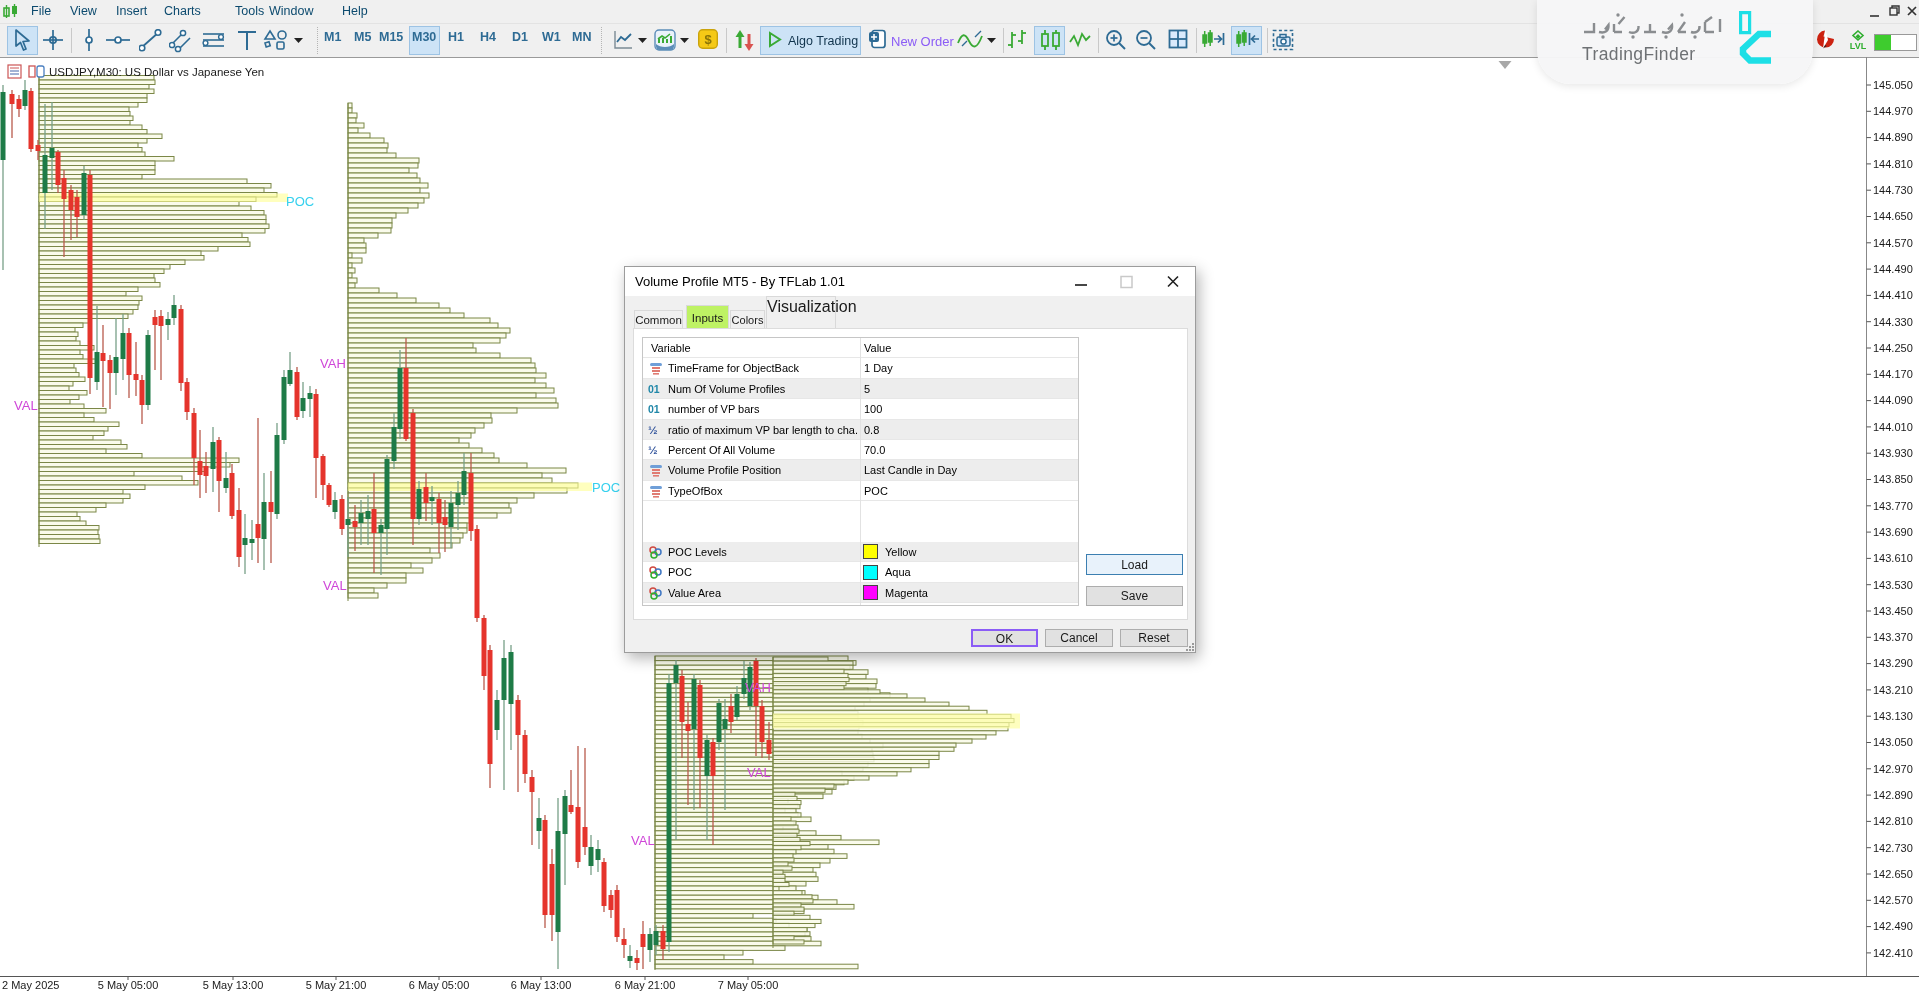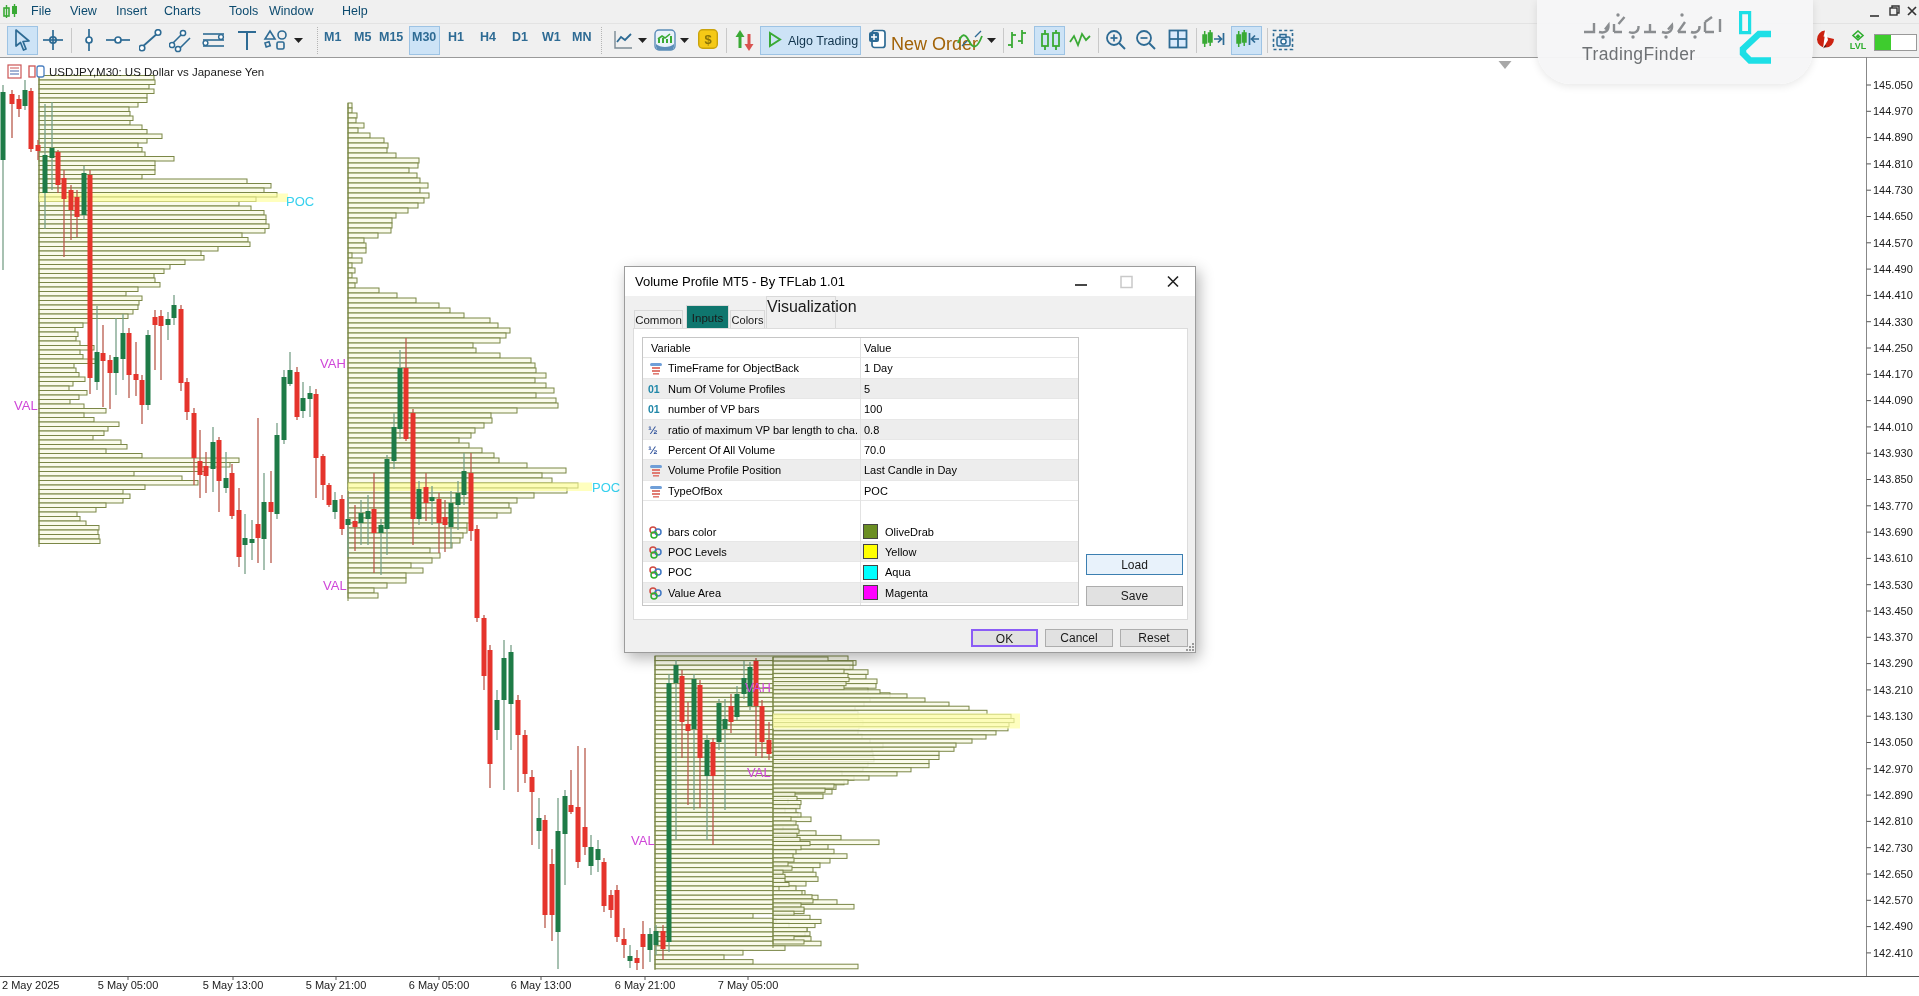--- a/index.html
+++ b/index.html
@@ -729,21 +729,21 @@
     <svg class="abs" style="left:3px;top:4px" width="16" height="15">
       <rect x="1" y="4" width="5" height="8" fill="none" stroke="#3aaa35" stroke-width="1.6"></rect>
       <line x1="3.5" y1="1" x2="3.5" y2="14" stroke="#3aaa35" stroke-width="1.4"></line>
       <rect x="9" y="2" width="5" height="8" fill="#3aaa35"></rect>
       <line x1="11.5" y1="0" x2="11.5" y2="13" stroke="#3aaa35" stroke-width="1.4"></line>
     </svg>
     <span style="left:31px">File</span>
     <span style="left:70px">View</span>
     <span style="left:116px">Insert</span>
     <span style="left:164px">Charts</span>
-    <span style="left:229px">Tools</span>
+    <span style="left:235px">Tools</span>
     <span style="left:269px">Window</span>
     <span style="left:342px">Help</span>
     <svg class="abs" style="left:1868px;top:3px" width="50" height="16">
       <line x1="2" y1="13" x2="11" y2="13" stroke="#333" stroke-width="1.6"></line>
       <rect x="22" y="5" width="7" height="7" fill="none" stroke="#333" stroke-width="1.4"></rect>
       <path d="M24,5 v-2 h7 v7 h-2" fill="none" stroke="#333" stroke-width="1.4"></path>
       <path d="M40,4 l8,8 M48,4 l-8,8" stroke="#333" stroke-width="1.7"></path>
     </svg>
   </div>
 <div class="toolbar">
@@ -843,21 +843,21 @@
     <div class="abs" style="left:760px;top:2px;width:101px;height:29px;background:#cde3f6;border:1px solid #9dc3e4"></div>
     <svg class="abs" style="left:768px;top:7px" width="15" height="20">
       <path d="M2,2 l10,6.5 -10,6.5 z" fill="none" stroke="#3aaa35" stroke-width="2"></path>
     </svg>
     <span class="abs" style="left:788px;top:10px;font-size:12.5px;color:#10334c">Algo Trading</span>
     <svg class="abs" style="left:868px;top:5px" width="20" height="24">
       <rect x="4" y="1.5" width="13" height="17" rx="2.5" fill="#fff" stroke="#2e6b94" stroke-width="1.7"></rect>
       <rect x="1" y="3" width="10" height="10" rx="2" fill="#2e6b94"></rect>
       <path d="M6,5 v6 M3,8 h6" stroke="#fff" stroke-width="1.5"></path>
     </svg>
-    <span class="abs" style="left:891px;top:10px;font-size:18px;color:#a16207">New Order</span>
+    <span class="abs" style="left:891px;top:10px;font-size:13px;color:#8b5cf6">New Order</span>
     <svg class="abs" style="left:957px;top:5px" width="27" height="24">
       <path d="M1,14 C5,4 8,4 12,12 S20,20 25,7" stroke="#3aaa35" stroke-width="1.8" fill="none"></path>
       <path d="M5,17 l5,-5 M18,8 l6,-6" stroke="#2e6b94" stroke-width="1.4"></path>
     </svg>
     <svg class="abs" style="left:986px;top:5px" width="12" height="24">
       <path d="M1,9 h9 l-4.5,5 z" fill="#222"></path>
     </svg>
     <div class="abs" style="left:1003px;top:4px;width:1px;height:25px;background:#c9c9c9"></div>
     <svg class="abs" style="left:1007px;top:5px" width="21" height="24">
       <g stroke="#3aaa35" stroke-width="1.8">
@@ -974,21 +974,21 @@
 <div class="dlg">
     <div class="title">
       <span style="position:absolute;left:10px;top:7px">Volume Profile MT5 - By TFLab 1.01</span>
       <svg class="abs" style="left:444px;top:6px" width="115" height="18">
         <line x1="6" y1="12" x2="18" y2="12" stroke="#333" stroke-width="1.8"></line>
         <rect x="52" y="3.5" width="11" height="11" fill="none" stroke="#c9c9c9" stroke-width="1.5"></rect>
         <path d="M99,3.5 l10,10 M109,3.5 l-10,10" stroke="#222" stroke-width="1.6"></path>
       </svg>
     </div>
     <div class="tab" style="left:9px;top:43px;width:49px;height:19px">Common</div>
-    <div class="tab" style="left:61px;top:38px;width:43px;height:25px;background:#0f766e;border-bottom:none;line-height:24px">Inputs</div>
+    <div class="tab" style="left:61px;top:38px;width:43px;height:25px;background:#bef264;border-bottom:none;line-height:24px">Inputs</div>
     <div class="tab" style="left:105px;top:43px;width:35px;height:19px;font-size:11px">Colors</div>
     <div class="tab" style="left:141px;top:29px;width:70px;height:33px;font-size:16px">Visualization</div>
     <div class="page">
       <div class="tbl">
         <div class="row" style="top:0.0px;background:#fff">
           <span style="position:absolute;left:8px">Variable</span>
           <span class="val">Value</span>
         </div>
         <div class="row" style="top:20.4px;background:#fff">
           <svg width="14" height="14" style="position:absolute;left:6px;top:3px">
@@ -1033,30 +1033,20 @@
         <div class="row" style="top:142.8px;background:#fff">
           <svg width="14" height="14" style="position:absolute;left:6px;top:3px">
             <rect x="1" y="2" width="12" height="3" rx="1.5" fill="#6f9fd8"></rect>
             <rect x="3" y="6" width="8" height="2" fill="#e07b72"></rect>
             <rect x="3" y="9" width="8" height="2" fill="#e07b72"></rect>
             <rect x="4" y="12" width="6" height="1.6" fill="#e07b72"></rect>
           </svg>
           <span class="lab">TypeOfBox</span>
           <span class="val">POC</span>
         </div>
-        <div class="row" style="top:183.6px;background:#fff">
-          <svg width="15" height="15" style="position:absolute;left:5px;top:3px">
-            <circle cx="5" cy="5" r="3" fill="none" stroke="#d04a42" stroke-width="1.5"></circle>
-            <circle cx="10" cy="7" r="3" fill="none" stroke="#3f77c4" stroke-width="1.5"></circle>
-            <circle cx="6" cy="10" r="3" fill="none" stroke="#2fae2f" stroke-width="1.5"></circle>
-          </svg>
-          <span class="lab">bars color</span>
-          <span class="sw" style="background:#6b8e23"></span>
-          <span class="val" style="left:242px">OliveDrab</span>
-        </div>
         <div class="row" style="top:204.0px;background:#ededed">
           <svg width="15" height="15" style="position:absolute;left:5px;top:3px">
             <circle cx="5" cy="5" r="3" fill="none" stroke="#d04a42" stroke-width="1.5"></circle>
             <circle cx="10" cy="7" r="3" fill="none" stroke="#3f77c4" stroke-width="1.5"></circle>
             <circle cx="6" cy="10" r="3" fill="none" stroke="#2fae2f" stroke-width="1.5"></circle>
           </svg>
           <span class="lab">POC Levels</span>
           <span class="sw" style="background:#ffff00"></span>
           <span class="val" style="left:242px">Yellow</span>
         </div>

